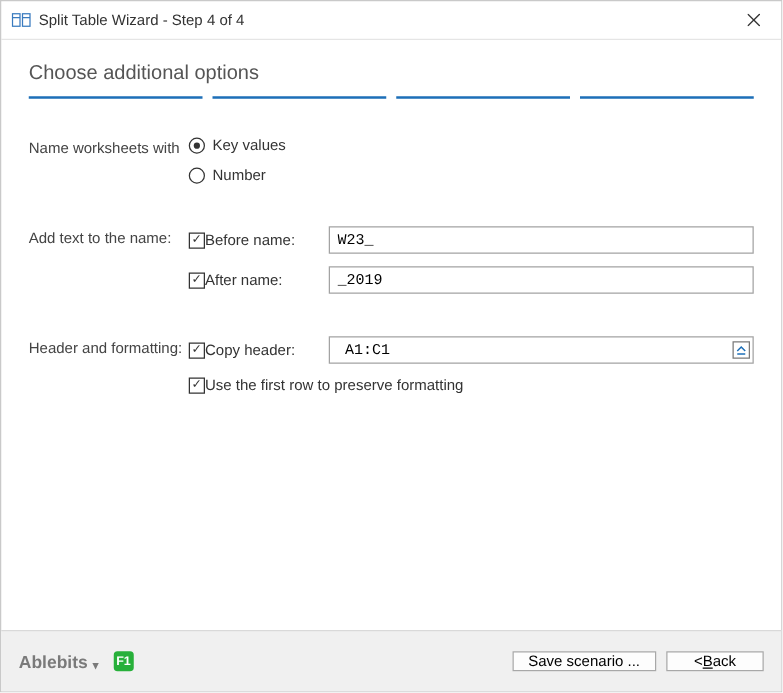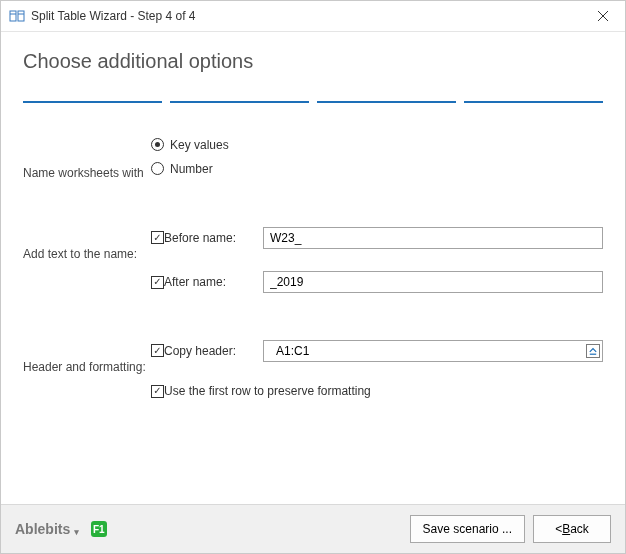--- a/index.html
+++ b/index.html
@@ -49,23 +49,23 @@
     align-items: center;
     justify-content: center;
     cursor: pointer;
   }
   .content {
     flex: 1;
     padding: 18px 22px 0 22px;
     box-sizing: border-box;
   }
   .step-title {
-    font-size: 20px;
+    font-size: 16px;
     color: #555;
-    margin-bottom: 28px;
+    margin-bottom: 9px;
   }
   .hr-row {
     display: flex;
     gap: 8px;
     margin-bottom: 30px;
   }
   .hr-seg {
     flex: 1;
     height: 2px;
     background: #1d6fb8;
@@ -75,21 +75,21 @@
     align-items: center;
     margin-bottom: 10px;
   }
   .label-col {
     width: 128px;
     min-width: 128px;
     color: #444;
     padding-top: 2px;
     align-self: flex-start;
   }
-  .label-col.top { align-self: flex-start; margin-top: 31px; }
+  .label-col.top { align-self: flex-start; }
   .control-col {
     width: 112px;
     min-width: 112px;
     display: flex;
     align-items: center;
   }
   .value-col {
     flex: 1;
   }
   .section-gap {
@@ -144,21 +144,21 @@
     content: "✓";
     font-size: 10px;
     color: #333;
   }
   .text-input {
     width: 100%;
     height: 22px;
     box-sizing: border-box;
     border: 1px solid #a3a3a3;
     padding: 0 6px;
-    font-family: Liberation Sans, sans-serif;
+    font-family: Liberation Mono, monospace;
     font-size: 12px;
     background: #fff;
   }
   .text-input.with-icon {
     padding-right: 22px;
     padding-left: 12px;
   }
   .input-wrap {
     position: relative;
     display: block;
@@ -208,21 +208,21 @@
     font-size: 10px;
     font-weight: bold;
     display: flex;
     align-items: center;
     justify-content: center;
     margin-left: 4px;
     cursor: pointer;
   }
   .footer-spacer { flex: 1; }
   .btn {
-    height: 28px;
+    height: 16px;
     min-width: 78px;
     padding: 0 12px;
     box-sizing: border-box;
     border: 1px solid #a8a8a8;
     background: #fdfdfd;
     font-family: inherit;
     font-size: 12px;
     cursor: pointer;
     display: inline-flex;
     align-items: center;

